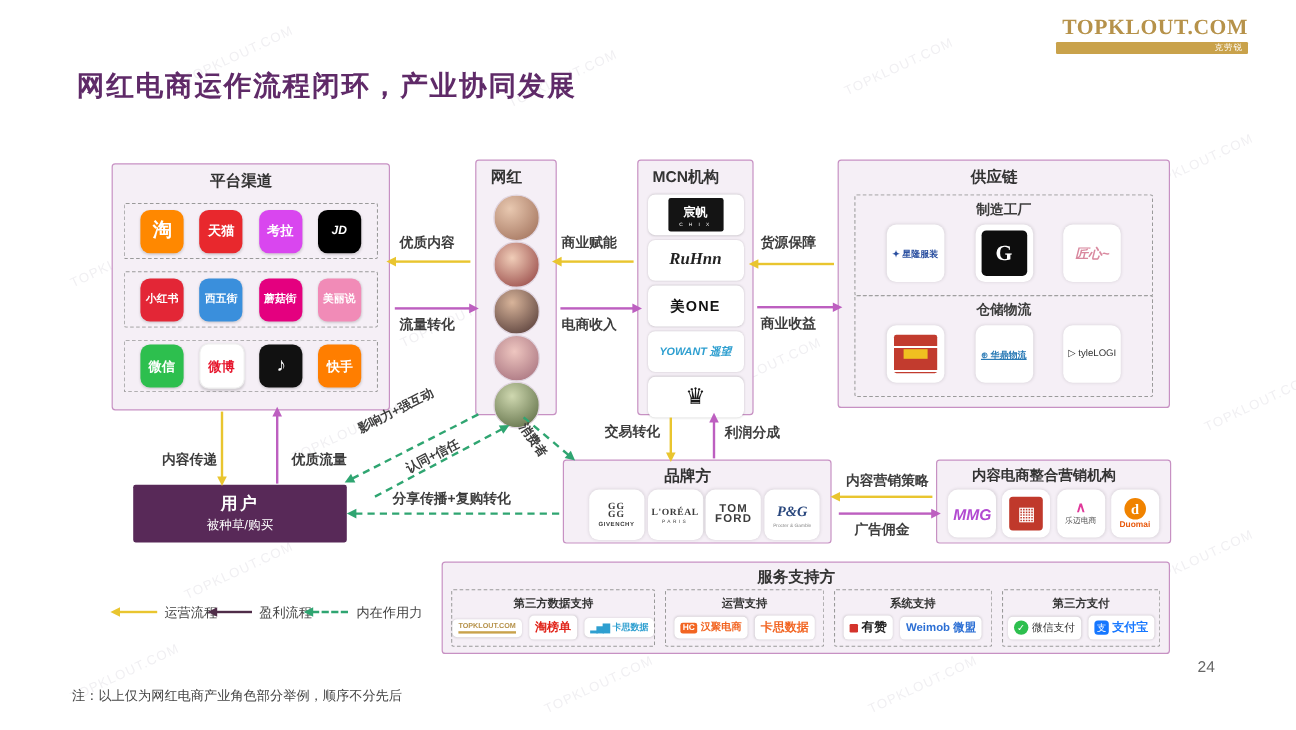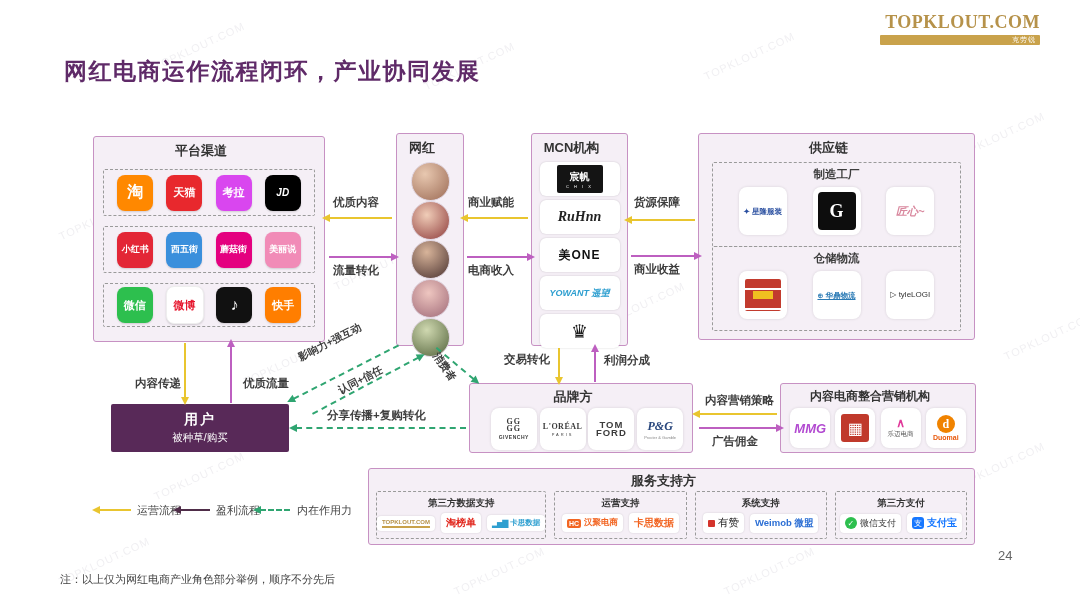--- a/index.html
+++ b/index.html
@@ -91,21 +91,21 @@
   .svc-tile{background:#fff;border-radius:4px;padding:3px 5px;display:flex;align-items:center;gap:3px;
       box-shadow:0 0 2px rgba(0,0,0,0.15);white-space:nowrap;}
   .tk-small{font-size:6px;font-weight:bold;color:#b6924a;border-bottom:2px solid #c9a24b;padding-bottom:1px;}
   .taobangdan{font-size:10px;font-weight:bold;color:#e1251b;}
   .caas-bars{font-size:8px;color:#2e9fd0;letter-spacing:-1px;}
   .caas-name{font-size:7.5px;font-weight:bold;color:#2e9fd0;}
   .hc-mark{background:#f26522;color:#fff;font-size:7px;font-weight:bold;padding:1px 2px;border-radius:2px;}
   .hanju{font-size:8.5px;font-weight:bold;color:#f26522;}
   .jingtao{font-size:10px;font-weight:bold;color:#f26522;}
   .thumb{width:7px;height:7px;background:#d4342c;border-radius:1px;display:inline-block;}
-  .youzan{font-size:10.5px;font-weight:normal;color:#222;}
+  .youzan{font-size:10.5px;font-weight:bold;color:#222;}
   .weimob{font-size:9.5px;font-weight:bold;color:#2c6fd4;}
   .wxpay-mark{width:12px;height:12px;border-radius:50%;background:#2dbf4e;color:#fff;font-size:8px;
       display:flex;align-items:center;justify-content:center;}
   .wxpay{font-size:9px;color:#333;}
   .ali-mark{width:12px;height:12px;border-radius:3px;background:#1677ff;color:#fff;font-size:8px;
       display:flex;align-items:center;justify-content:center;}
   .alipay{font-size:10px;font-weight:bold;color:#1677ff;}
 
   .h-arr{position:absolute;height:2px;}
   .v-arr{position:absolute;width:2px;}

